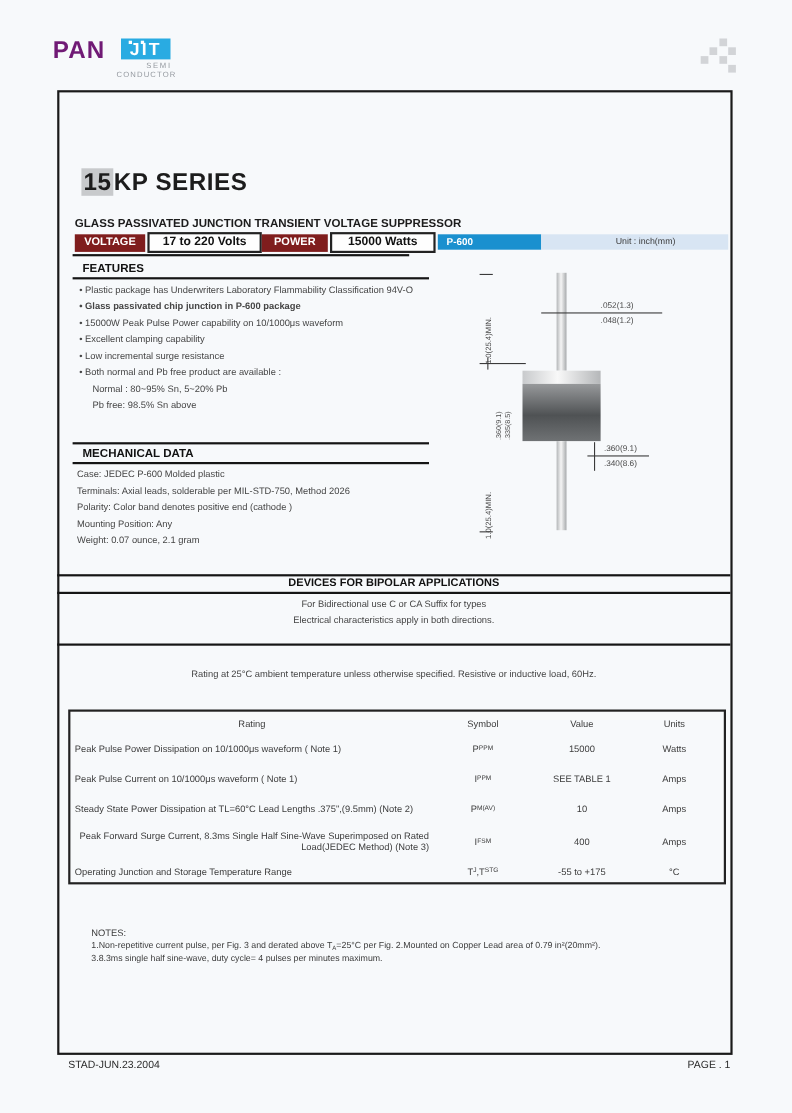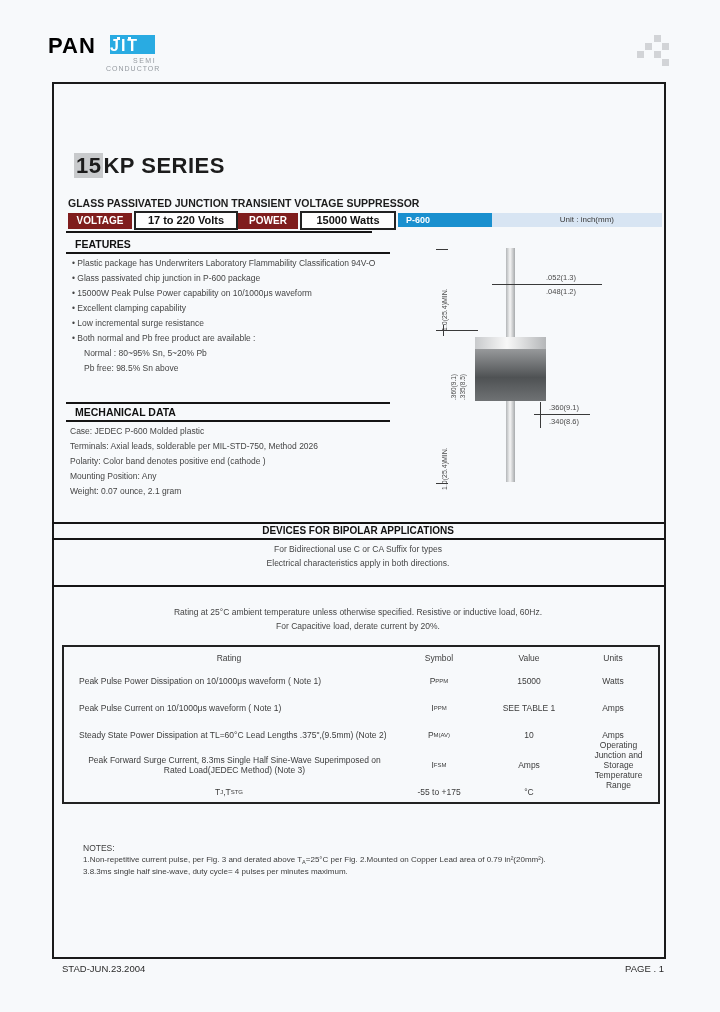--- a/index.html
+++ b/index.html
@@ -14,31 +14,31 @@
   .body-txt{font-size:8.5px;color:#454545;}
   .small-dim{font-size:7.5px;color:#4a4a4a;}
   .vtext{writing-mode:vertical-rl;transform:rotate(180deg);font-size:7px;color:#4a4a4a;}
   .center{left:52px;width:612px;text-align:center;}
   sub{font-size:6px;vertical-align:-2px;}
   .deco{width:7px;height:7px;background:#d2d4d7;position:absolute;}
   #ratings-table{left:62px;top:645px;width:594px;border:2px solid #222;
      display:grid;grid-template-columns:330px 90px 90px 78px;
      grid-template-rows:21px 26px 27px 27px 33px 21px;font-size:8.5px;color:#3c3c3c;}
   #ratings-table .c{display:flex;align-items:center;justify-content:center;text-align:center;}
-  #ratings-table .l{justify-content:flex-start;text-align:center;padding-left:15px;padding-right:4px;}
+  #ratings-table .l{justify-content:flex-start;text-align:right;padding-left:4px;padding-right:4px;}
   .lead{background:linear-gradient(to right,#b3b6b8,#f5f5f5 45%,#a7aaac);}
   .dimline{background:#3a3a3a;}
 </style>
 </head>
 <body>
 
 <div id="page">
 
-  <div class="abs bold" style="left:48px;top:33px;font-size:22px;letter-spacing:1px;color:#000000;">PAN</div>
-  <div class="abs bold" style="left:110px;top:35px;width:45px;height:19px;background:#29abe2;color:#fff;font-size:16px;letter-spacing:2px;line-height:21px;">JIT</div>
+  <div class="abs bold" style="left:48px;top:33px;font-size:22px;letter-spacing:1px;color:#701a75;">PAN</div>
+  <div class="abs bold" style="left:110px;top:35px;width:45px;height:19px;background:#29abe2;color:#fff;font-size:16px;letter-spacing:2px;text-align:center;line-height:21px;">JIT</div>
   <div class="abs" style="left:117px;top:37px;width:3px;height:3px;background:#fff;"></div>
   <div class="abs" style="left:128px;top:37px;width:3px;height:3px;background:#fff;"></div>
   <div class="abs" style="left:133px;top:57px;font-size:7px;letter-spacing:1.5px;color:#959aa0;">SEMI</div>
   <div class="abs" style="left:106px;top:65px;font-size:7px;letter-spacing:1px;color:#959aa0;">CONDUCTOR</div>
 
   <div>
     <div class="deco" style="left:654px;top:35px;"></div>
     <div class="deco" style="left:645px;top:43px;"></div>
     <div class="deco" style="left:662px;top:43px;"></div>
     <div class="deco" style="left:637px;top:51px;"></div>
@@ -61,21 +61,21 @@
   <div class="abs val-box" style="left:300px;top:211px;width:92px;height:15px;font-size:11px;line-height:15px;">15000 Watts</div>
   <div class="abs" style="left:398px;top:213px;width:94px;height:14px;background:#1a90cf;color:#fff;font-weight:bold;font-size:9px;line-height:14px;padding-left:8px;box-sizing:border-box;">P-600</div>
   <div class="abs" style="left:492px;top:213px;width:170px;height:14px;background:#d8e5f3;color:#3a3a3a;font-size:8px;line-height:14px;text-align:right;padding-right:48px;box-sizing:border-box;">Unit : inch(mm)</div>
 
   <div class="abs rule" style="left:66px;top:231px;width:306px;height:2px;"></div>
 
   <div class="abs bold" style="left:75px;top:238px;font-size:10.5px;color:#111;">FEATURES</div>
   <div class="abs rule" style="left:66px;top:252px;width:324px;height:1.5px;"></div>
 
   <div class="abs body-txt" style="left:72px;top:258px;">• <span>Plastic package has Underwriters Laboratory Flammability Classification 94V-O</span></div>
-  <div class="abs body-txt" style="left:72px;top:273px;">• <span>Glass passivated chip junction in P-600 package</span></div>
+  <div class="abs body-txt" style="left:72px;top:273px;font-weight:bold;">• <span>Glass passivated chip junction in P-600 package</span></div>
   <div class="abs body-txt" style="left:72px;top:288px;">• <span>15000W Peak Pulse Power capability on 10/1000μs waveform</span></div>
   <div class="abs body-txt" style="left:72px;top:303px;">• <span>Excellent clamping capability</span></div>
   <div class="abs body-txt" style="left:72px;top:318px;">• <span>Low incremental surge resistance</span></div>
   <div class="abs body-txt" style="left:72px;top:333px;">• <span>Both normal and Pb free product are available :</span></div>
   <div class="abs body-txt" style="left:84px;top:348px;">Normal : 80~95% Sn, 5~20% Pb</div>
   <div class="abs body-txt" style="left:84px;top:363px;">Pb free: 98.5% Sn above</div>
 
   <div class="abs rule" style="left:66px;top:402px;width:324px;height:1.5px;"></div>
   <div class="abs bold" style="left:75px;top:406px;font-size:10.5px;color:#111;">MECHANICAL DATA</div>
   <div class="abs rule" style="left:66px;top:420px;width:324px;height:1.5px;"></div>
@@ -114,21 +114,20 @@
   </div>
 
   <div class="abs rule" style="left:52px;top:522px;width:612px;height:1.5px;"></div>
   <div class="abs bold center" style="top:525px;font-size:10px;color:#111;">DEVICES FOR BIPOLAR APPLICATIONS</div>
   <div class="abs rule" style="left:52px;top:538px;width:612px;height:1.5px;"></div>
   <div class="abs body-txt center" style="top:558px;">Electrical characteristics apply in both directions.</div>
   <div class="abs body-txt center" style="top:544px;">For Bidirectional use C or CA Suffix for types</div>
 
   <div class="abs rule" style="left:52px;top:585px;width:612px;height:1.5px;"></div>
   <div class="abs body-txt center" style="top:607px;">Rating at 25°C ambient temperature unless otherwise specified. Resistive or inductive load, 60Hz.</div>
-  <div class="abs body-txt center" style="top:621px;">For Capacitive load, derate current by 20%.</div>
 
   <div class="abs" id="ratings-table">
     <div class="c">Rating</div>
     <div class="c">Symbol</div>
     <div class="c">Value</div>
     <div class="c">Units</div>
 
     <div class="c l">Peak Pulse Power Dissipation on 10/1000μs waveform ( Note 1)</div>
     <div class="c">
         <span>P</span>
@@ -151,20 +150,21 @@
         <sub>M(AV)</sub>
       </div>
     <div class="c">10</div>
     <div class="c">Amps</div>
 
     <div class="c l">Peak Forward Surge Current, 8.3ms Single Half Sine-Wave Superimposed on Rated Load(JEDEC Method) (Note 3)</div>
     <div class="c">
         <span>I</span>
         <sub>FSM</sub>
       </div>
+    <div class="c">400</div>
     <div class="c">Amps</div>
 
     <div class="c l">Operating Junction and Storage Temperature Range</div>
     <div class="c">
         <span>T</span>
         <sub>J</sub>
         <span>,T</span>
         <sub>STG</sub>
       </div>
     <div class="c">-55 to +175</div>

